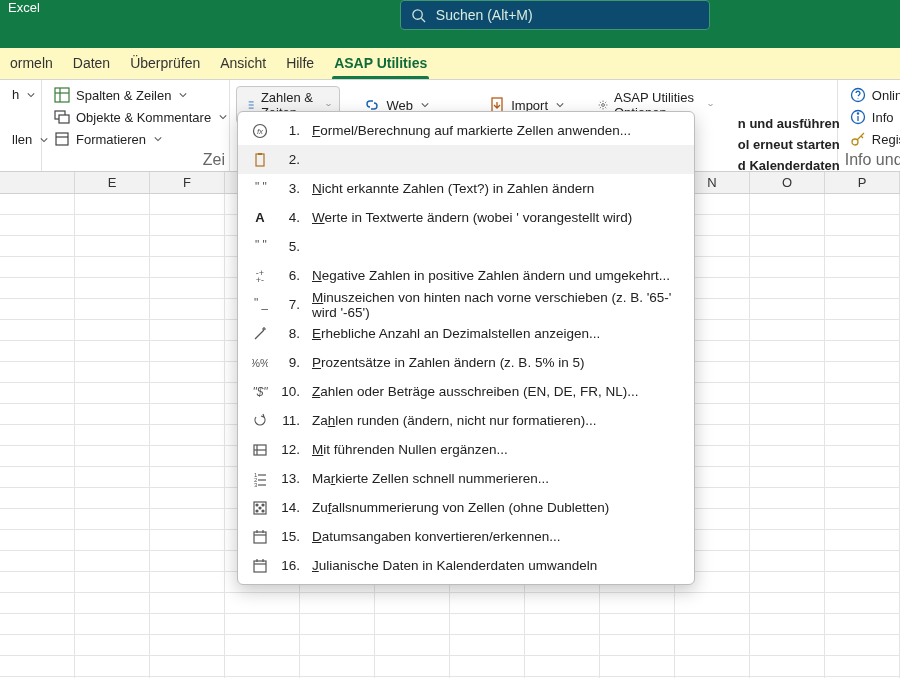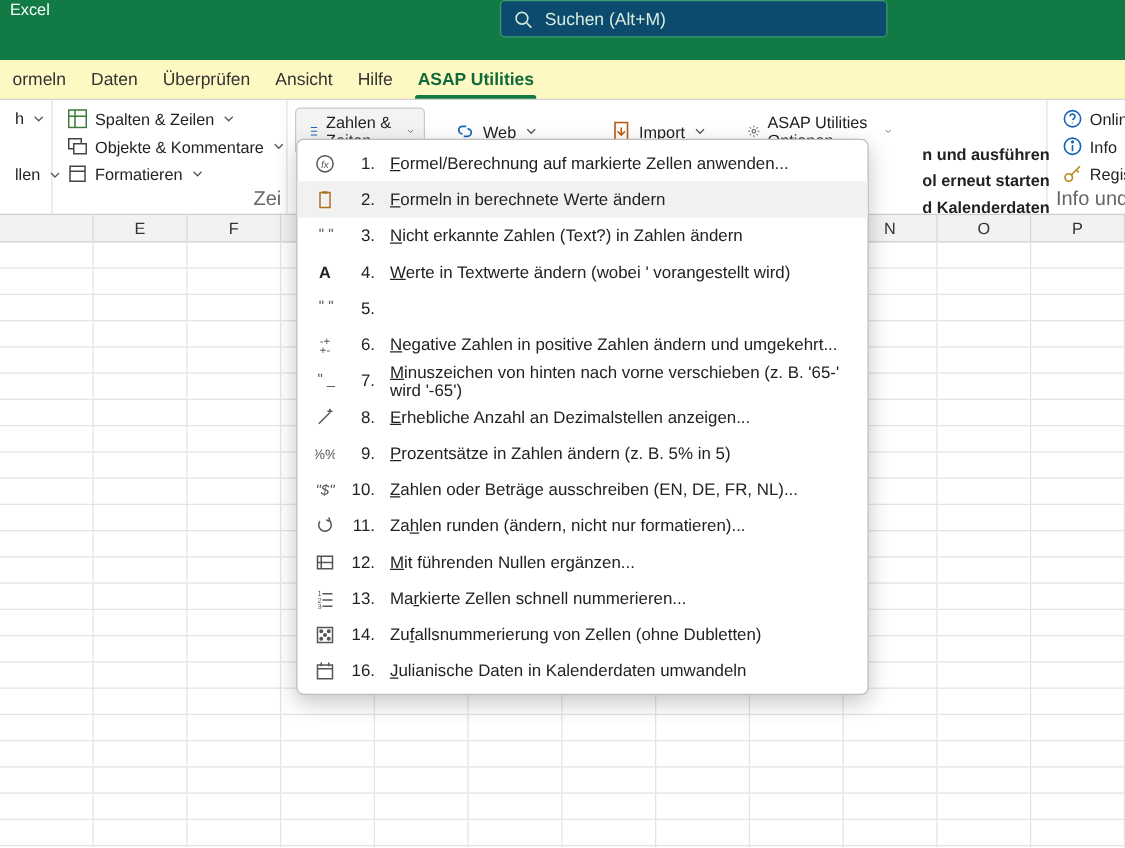--- a/index.html
+++ b/index.html
@@ -591,21 +591,20 @@
       <span class="lbl"><u>F</u>ormel/Berechnung auf markierte Zellen anwenden...</span>
     </div>
     <div class="mi hover">
       <span class="ico">
         <svg width="16" height="16" viewBox="0 0 16 16" fill="none" stroke="#555" stroke-width="1.2">
           <rect x="4" y="2" width="8" height="12" stroke="#b07020"></rect>
           <rect x="6" y="1" width="4" height="2" fill="#b07020" stroke="none"></rect>
         </svg>
       </span>
       <span class="num">2.</span>
-      <span class="lbl"><u>F</u>ormeln in berechnete Werte ändern</span>
     </div>
     <div class="mi">
       <span class="ico">
         <svg width="16" height="16" viewBox="0 0 16 16" fill="none" stroke="#555" stroke-width="1.2">
           <text x="3" y="10" font-size="12" fill="#555" stroke="none">" "</text>
         </svg>
       </span>
       <span class="num">3.</span>
       <span class="lbl"><u>N</u>icht erkannte Zahlen (Text?) in Zahlen ändern</span>
     </div>
@@ -724,16 +723,28 @@
     </div>
     <div class="mi">
       <span class="ico">
         <svg width="16" height="16" viewBox="0 0 16 16" fill="none" stroke="#555" stroke-width="1.2">
           <rect x="2" y="3" width="12" height="11"></rect>
           <line x1="2" y1="6" x2="14" y2="6"></line>
           <line x1="5" y1="1" x2="5" y2="4"></line>
           <line x1="11" y1="1" x2="11" y2="4"></line>
         </svg>
       </span>
+      <span class="num">15.</span>
+      <span class="lbl"><u>D</u>atumsangaben konvertieren/erkennen...</span>
+    </div>
+    <div class="mi">
+      <span class="ico">
+        <svg width="16" height="16" viewBox="0 0 16 16" fill="none" stroke="#555" stroke-width="1.2">
+          <rect x="2" y="3" width="12" height="11"></rect>
+          <line x1="2" y1="6" x2="14" y2="6"></line>
+          <line x1="5" y1="1" x2="5" y2="4"></line>
+          <line x1="11" y1="1" x2="11" y2="4"></line>
+        </svg>
+      </span>
       <span class="num">16.</span>
       <span class="lbl"><u>J</u>ulianische Daten in Kalenderdaten umwandeln</span>
     </div>
   </div>
 
 </body></html>

